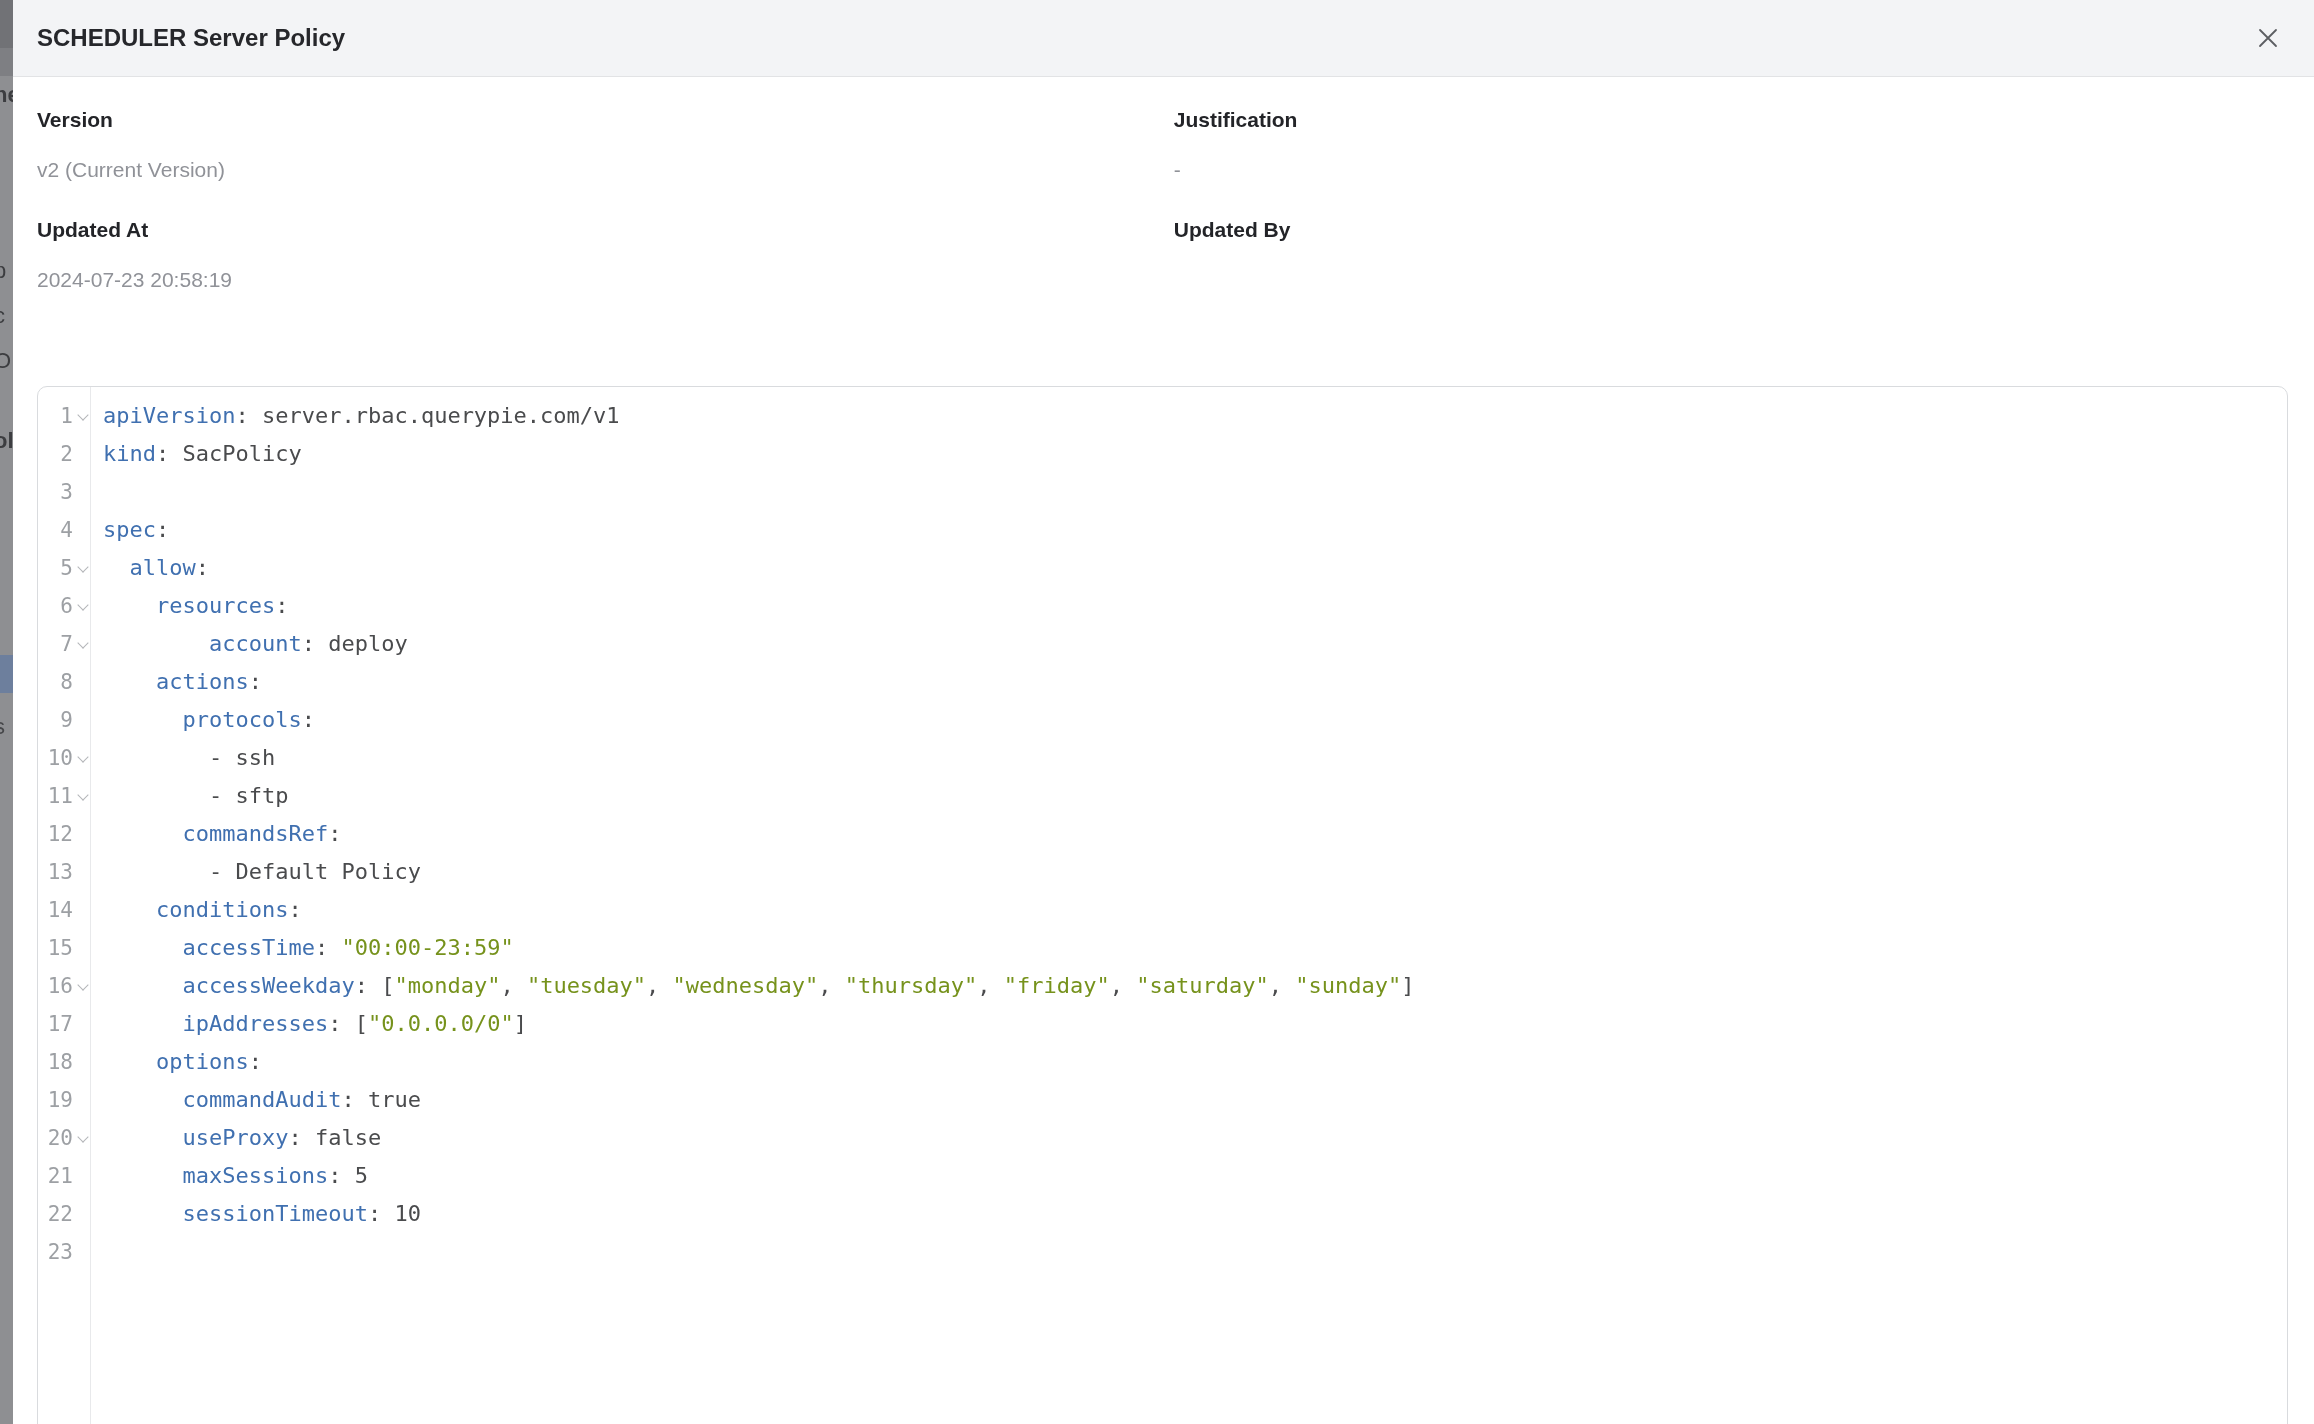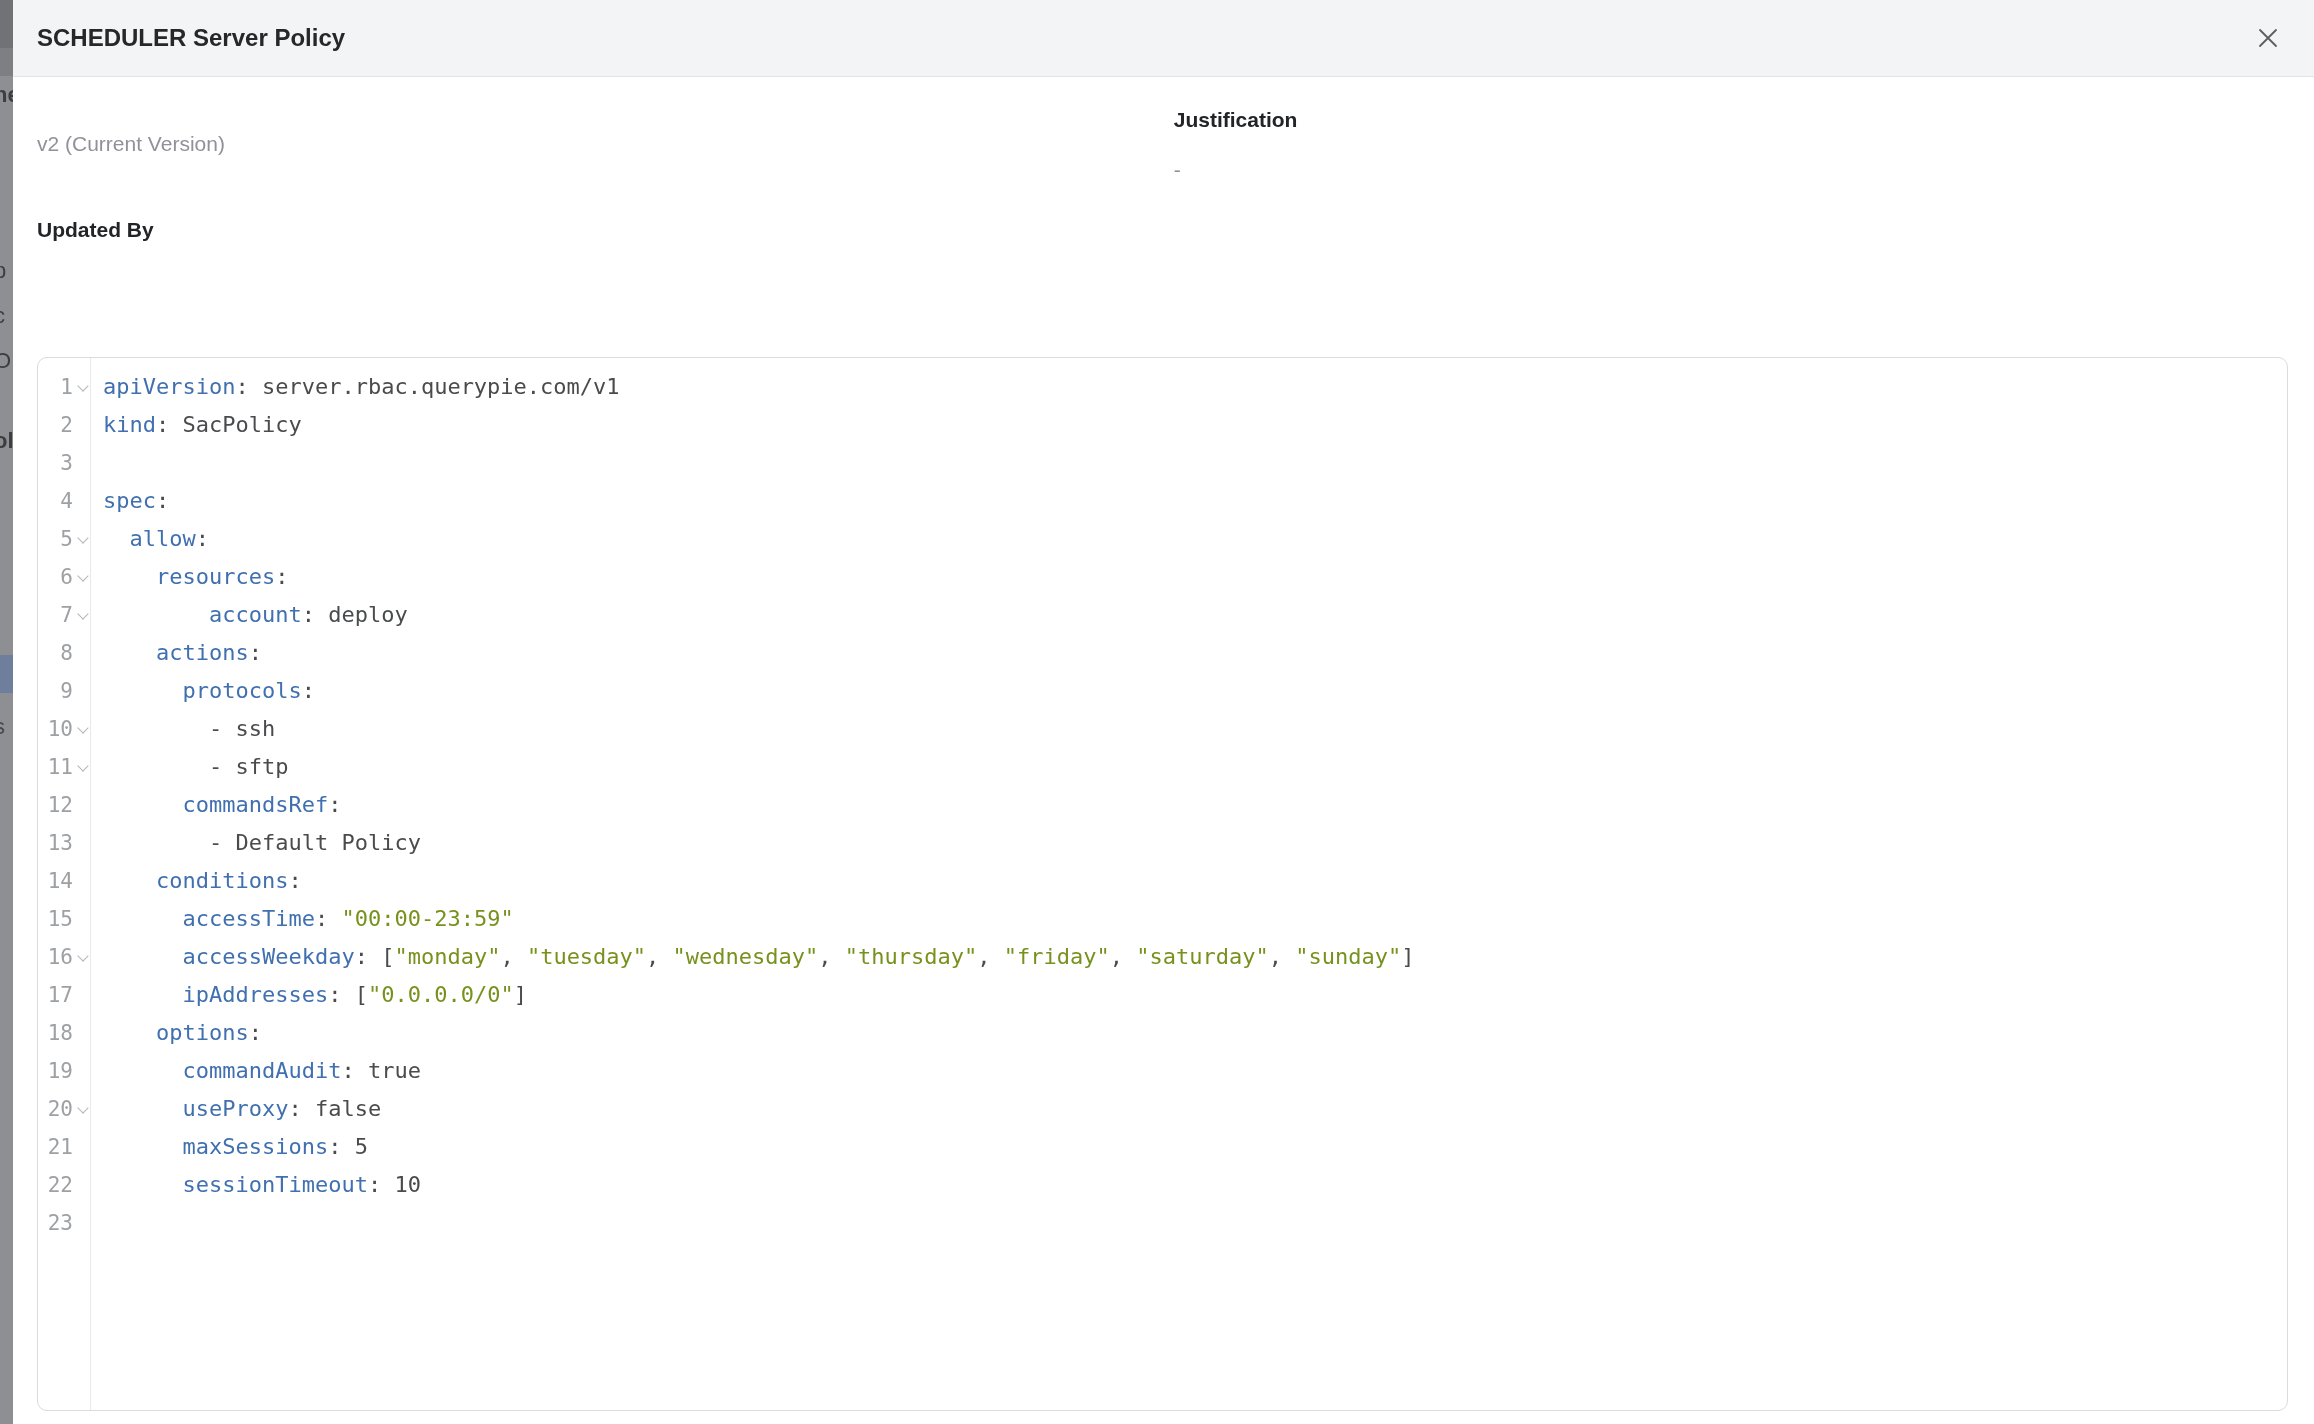--- a/index.html
+++ b/index.html
@@ -119,25 +119,30 @@
       <button class="close-btn" aria-label="close">
         <svg width="26" height="26" viewBox="0 0 26 26">
           <path d="M5 5 L21 21 M21 5 L5 21" stroke="#5c5e62" stroke-width="1.8" fill="none" stroke-linecap="round"></path>
         </svg>
       </button>
     </div>
 
     <div class="modal-body">
       <div class="info-grid">
         <div class="field">
+          <div class="label">Version</div>
           <div class="value">v2 (Current Version)</div>
         </div>
         <div class="field">
           <div class="label">Justification</div>
           <div class="value">-</div>
+        </div>
+        <div class="field">
+          <div class="label">Updated At</div>
+          <div class="value">2024-07-23 20:58:19</div>
         </div>
         <div class="field">
           <div class="label">Updated By</div>
         </div>
       </div>
 
       <div class="editor">
         <div class="gutter" id="gutter">
             <div class="grow"><span>1</span><span class="fold"></span></div>
             <div class="grow"><span>2</span></div>

